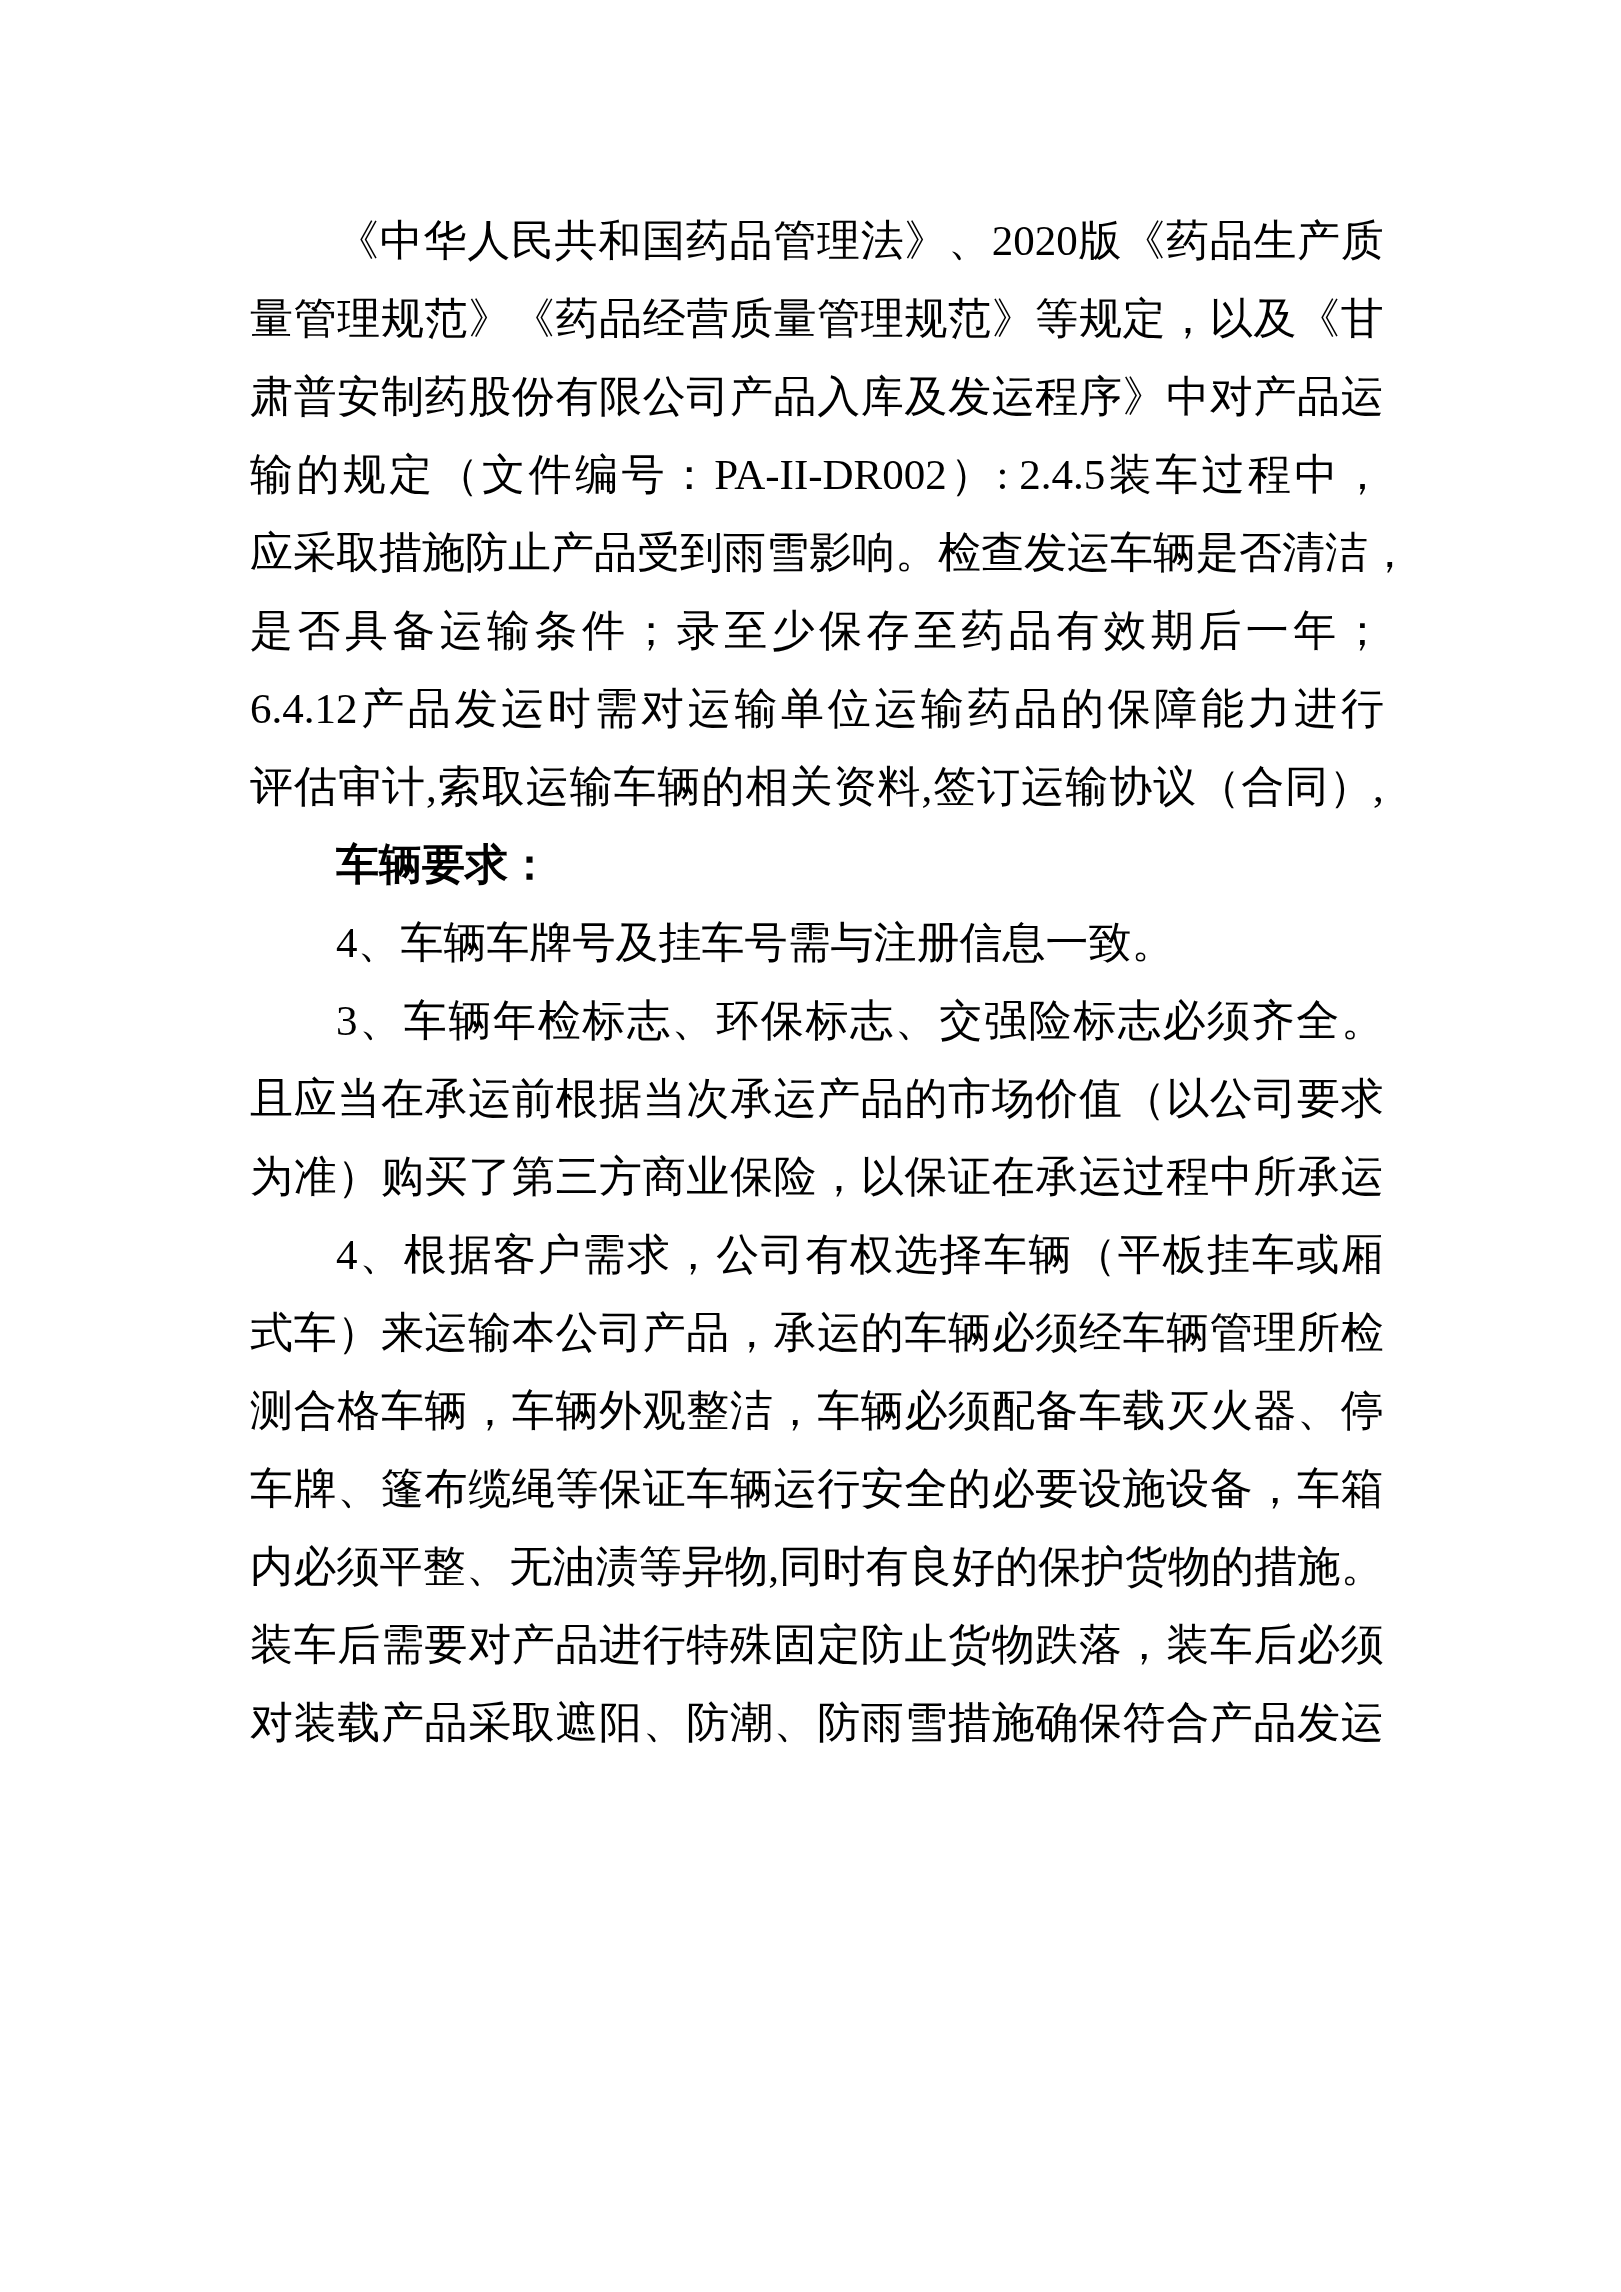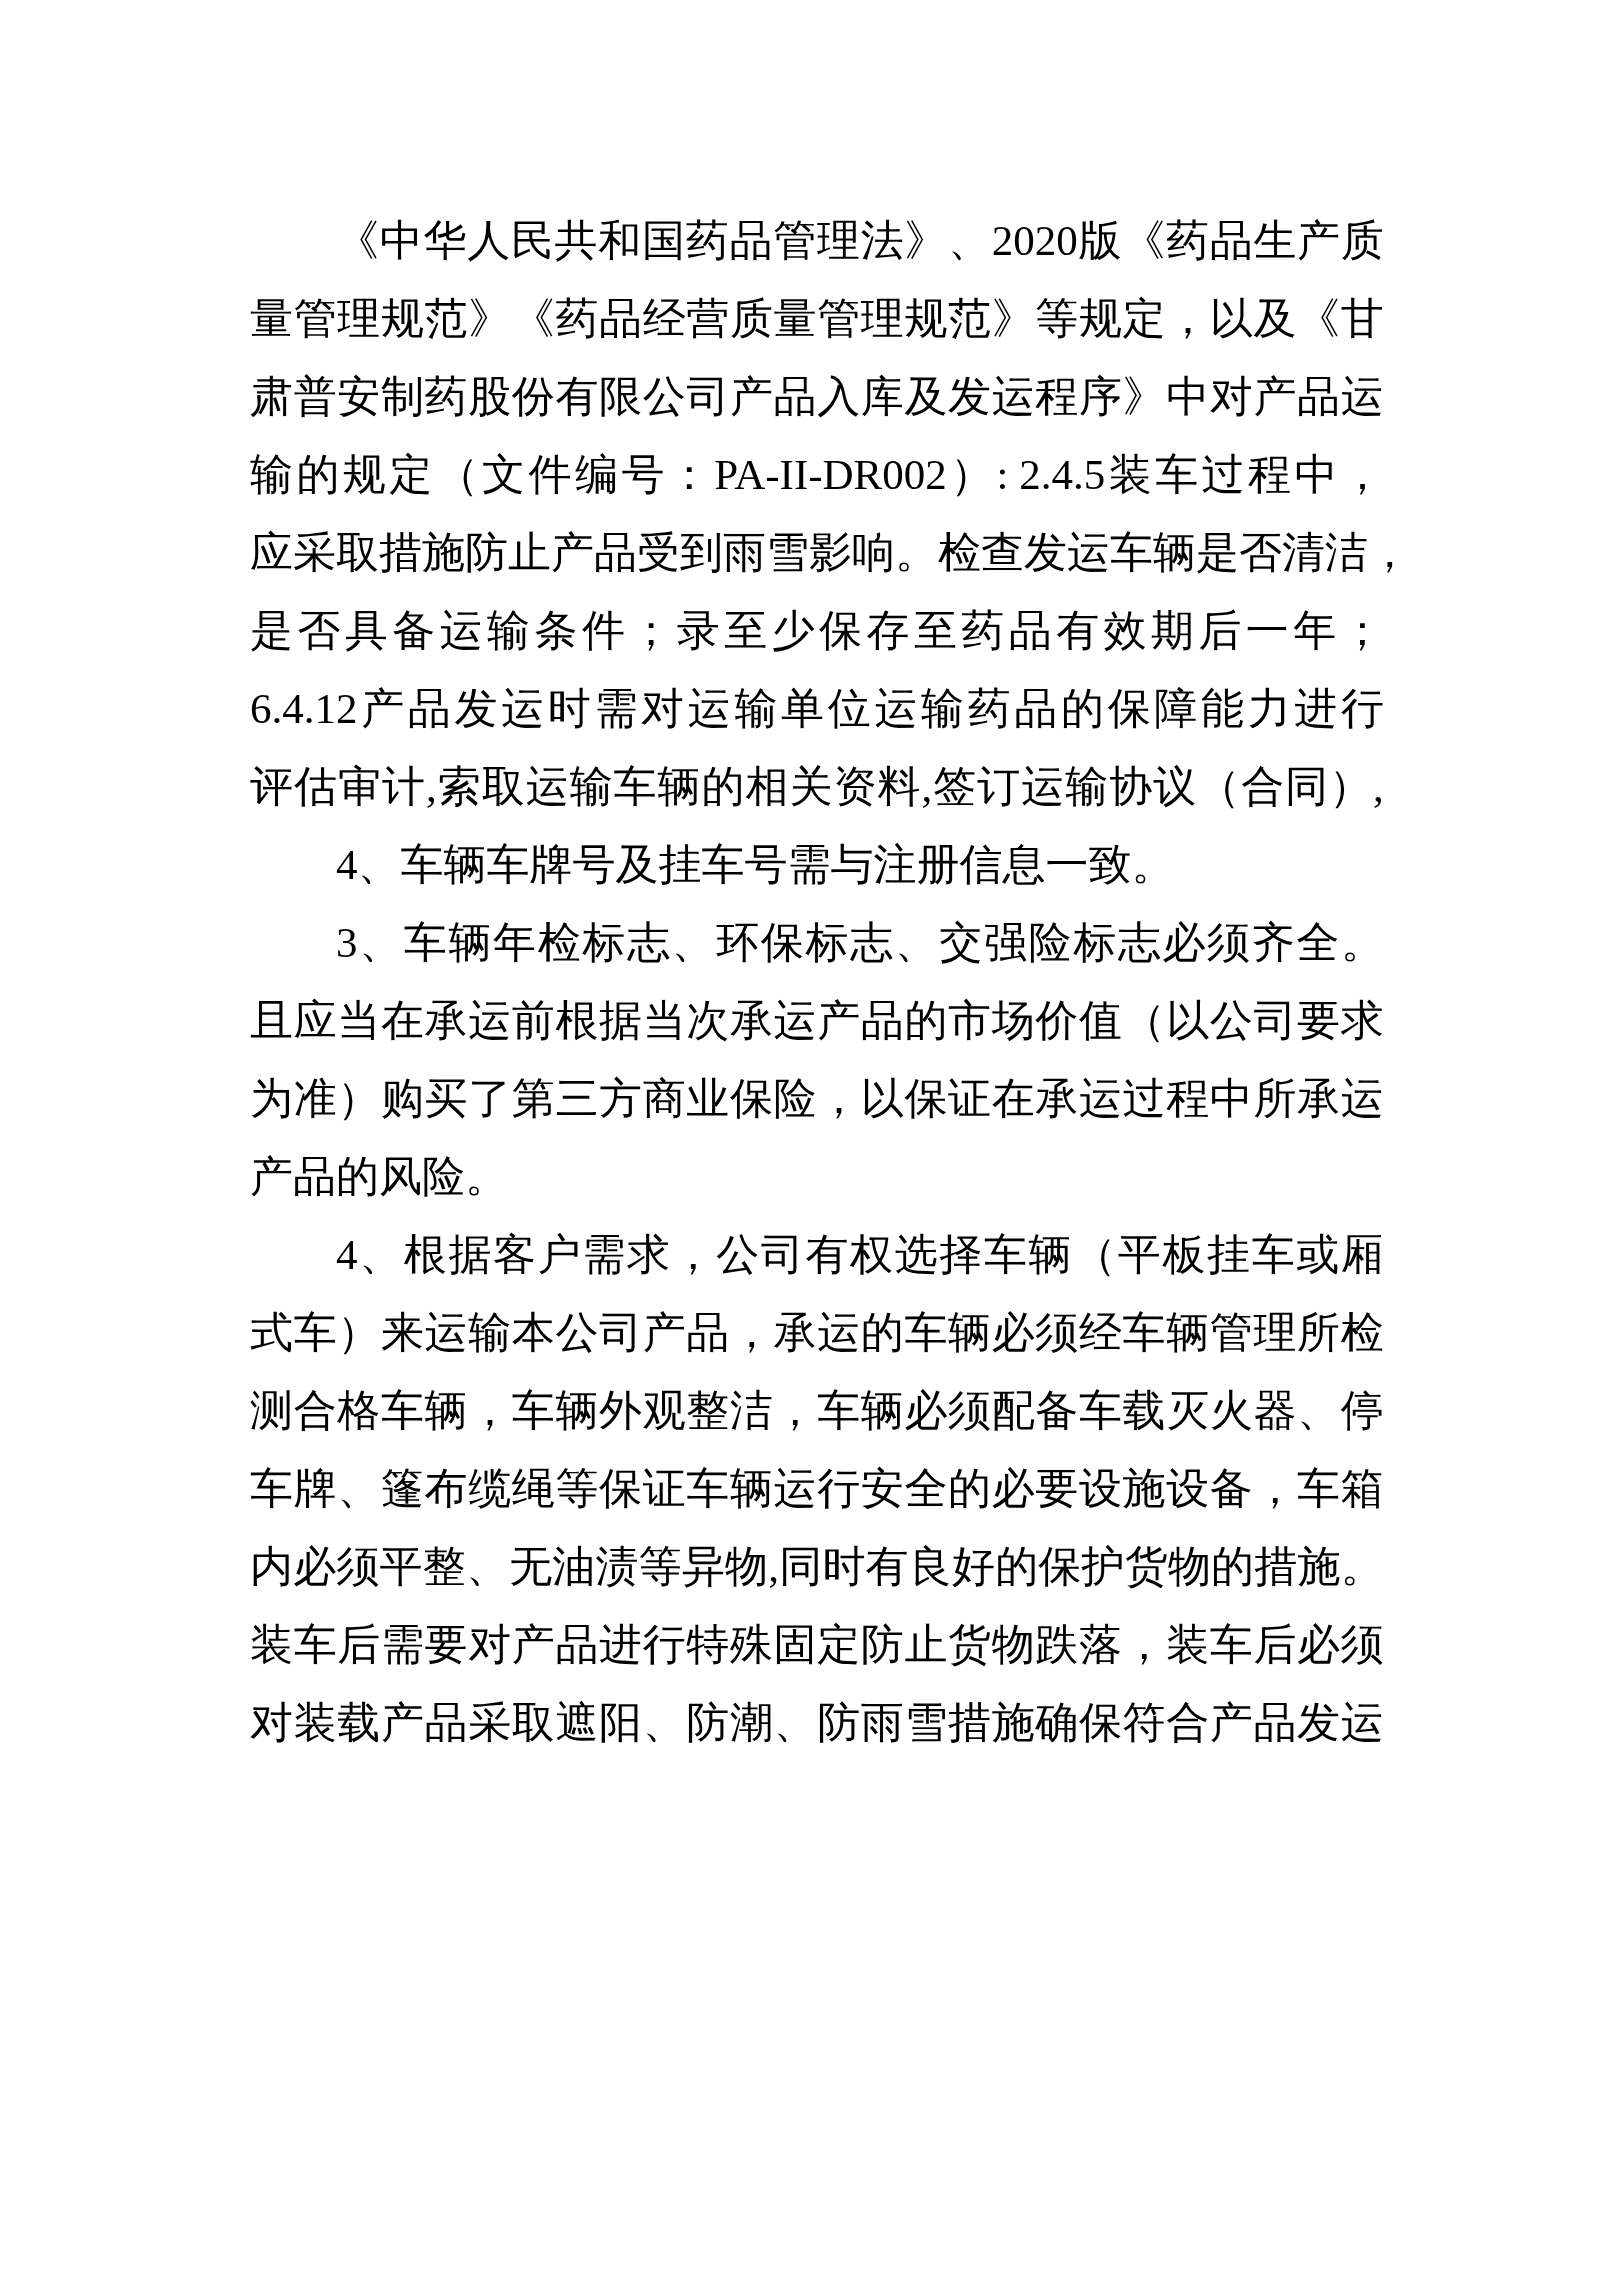--- a/index.html
+++ b/index.html
@@ -255,20 +255,21 @@
         <span>运</span>
         <span>输</span>
         <span>协</span>
         <span>议</span>
         <span>（</span>
         <span>合</span>
         <span>同</span>
         <span>）</span>
         <span>,</span>
       </div>
+      <div class="line indent bold">车辆要求：</div>
       <div class="line indent">4、车辆车牌号及挂车号需与注册信息一致。</div>
       <div class="line justify indent">
         <span>3</span>
         <span>、</span>
         <span>车</span>
         <span>辆</span>
         <span>年</span>
         <span>检</span>
         <span>标</span>
         <span>志</span>
@@ -338,21 +339,20 @@
         <span>在</span>
         <span>承</span>
         <span>运</span>
         <span>过</span>
         <span>程</span>
         <span>中</span>
         <span>所</span>
         <span>承</span>
         <span>运</span>
       </div>
-      <div class="line">产品的风险。</div>
       <div class="line justify indent">
         <span>4</span>
         <span>、</span>
         <span>根</span>
         <span>据</span>
         <span>客</span>
         <span>户</span>
         <span>需</span>
         <span>求</span>
         <span>，</span>

